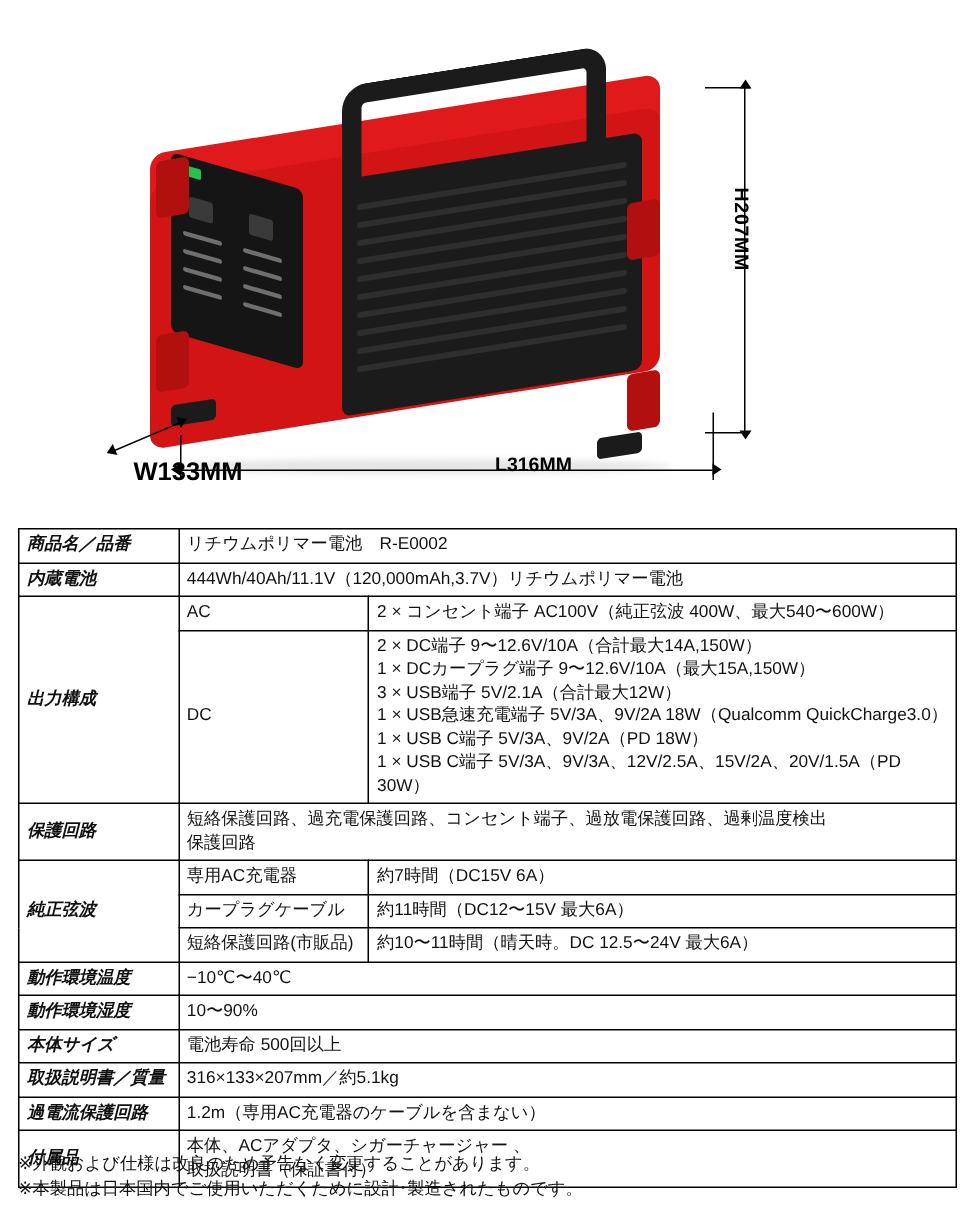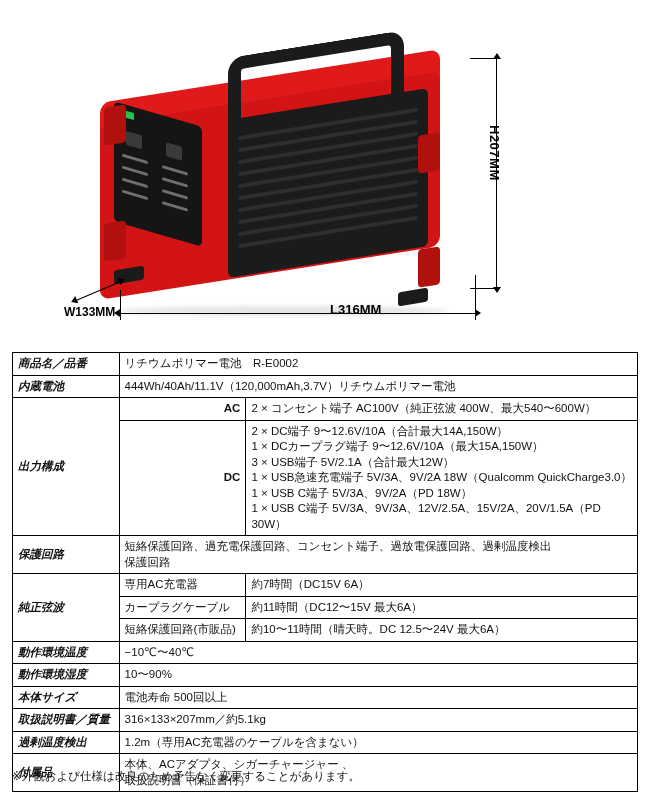--- a/index.html
+++ b/index.html
@@ -11,21 +11,21 @@
   .page{position:relative;width:650px;height:810px;overflow:hidden;}
 
   
   .hero{position:relative;width:650px;height:335px;background:#fff;}
 
   
   .dim{position:absolute;font-weight:bold;color:#000;}
   .dim-h{left:487px;top:125px;font-size:13px;letter-spacing:0.5px;
          writing-mode:vertical-rl;text-orientation:mixed;}
   .dim-l{left:330px;top:302px;font-size:13px;}
-  .dim-w{left:64px;top:305px;font-size:12px;}
+  .dim-w{left:89px;top:305px;font-size:17px;}
 
   
   .arrow-v{position:absolute;left:496px;top:58px;width:1px;height:230px;background:#000;}
   .arrow-v:before,.arrow-v:after{content:"";position:absolute;left:-3px;width:0;height:0;
      border-left:4px solid transparent;border-right:4px solid transparent;}
   .arrow-v:before{top:-5px;border-bottom:6px solid #000;}
   .arrow-v:after{bottom:-5px;border-top:6px solid #000;}
   .tick-v-top{position:absolute;left:470px;top:58px;width:30px;height:1px;background:#000;}
   .tick-v-bot{position:absolute;left:470px;top:288px;width:30px;height:1px;background:#000;}
 
@@ -71,21 +71,21 @@
   .f1{left:36px;top:232px;}
   .f2{left:320px;top:254px;}
   .shadow{position:absolute;left:40px;top:270px;width:330px;height:10px;background:rgba(0,0,0,.10);
      border-radius:50%;filter:blur(2px);}
 
   
   .table-wrap{position:absolute;left:12px;top:352px;width:626px;}
   table.spec{border-collapse:collapse;width:626px;font-size:11.5px;line-height:1.35;}
   table.spec td{border:1px solid #000;padding:3px 5px;vertical-align:middle;}
   td.label{width:96px;font-weight:bold;white-space:nowrap;font-style:italic;}
-  td.sublabel{width:30px;text-align:right;font-weight:bold;}
+  td.sublabel{width:30px;text-align:left;font-weight:normal;}
   td.value{}
   td.sub2{width:128px;}
   .nowrapline{white-space:nowrap;}
 
   
   .notes{position:absolute;left:12px;top:768px;width:626px;font-size:11.5px;line-height:1.5;}
   .notes div{white-space:nowrap;}
 </style>
 </head>
 <body>
@@ -206,31 +206,32 @@
         </tr>
         <tr>
           <td class="label">本体サイズ</td>
           <td class="value" colspan="2">電池寿命 500回以上</td>
         </tr>
         <tr>
           <td class="label">取扱説明書／質量</td>
           <td class="value" colspan="2">316×133×207mm／約5.1kg</td>
         </tr>
         <tr>
-          <td class="label">過剰温度検出</td>
+          <td class="label">過電流保護回路</td>
           <td class="value" colspan="2">1.2m（専用AC充電器のケーブルを含まない）</td>
         </tr>
         <tr>
           <td class="label">付属品</td>
           <td class="value" colspan="2">
             <div>本体、ACアダプタ、シガーチャージャー 、</div>
             <div>取扱説明書（保証書付）</div>
           </td>
         </tr>
       </tbody>
     </table>
   </div>
 
   <div class="notes">
     <div>※外観および仕様は改良のため予告なく変更することがあります。</div>
+    <div>※本製品は日本国内でご使用いただくために設計･製造されたものです。</div>
   </div>
 
 </div>
 
 </body></html>

